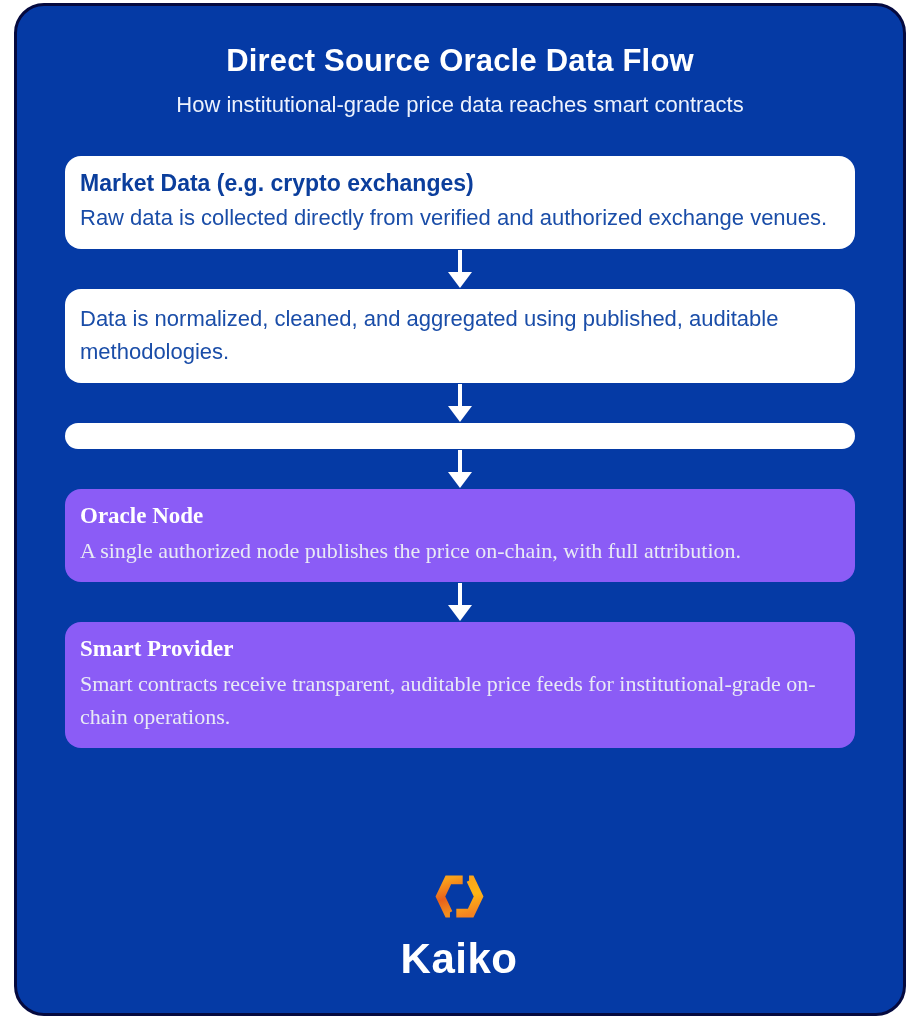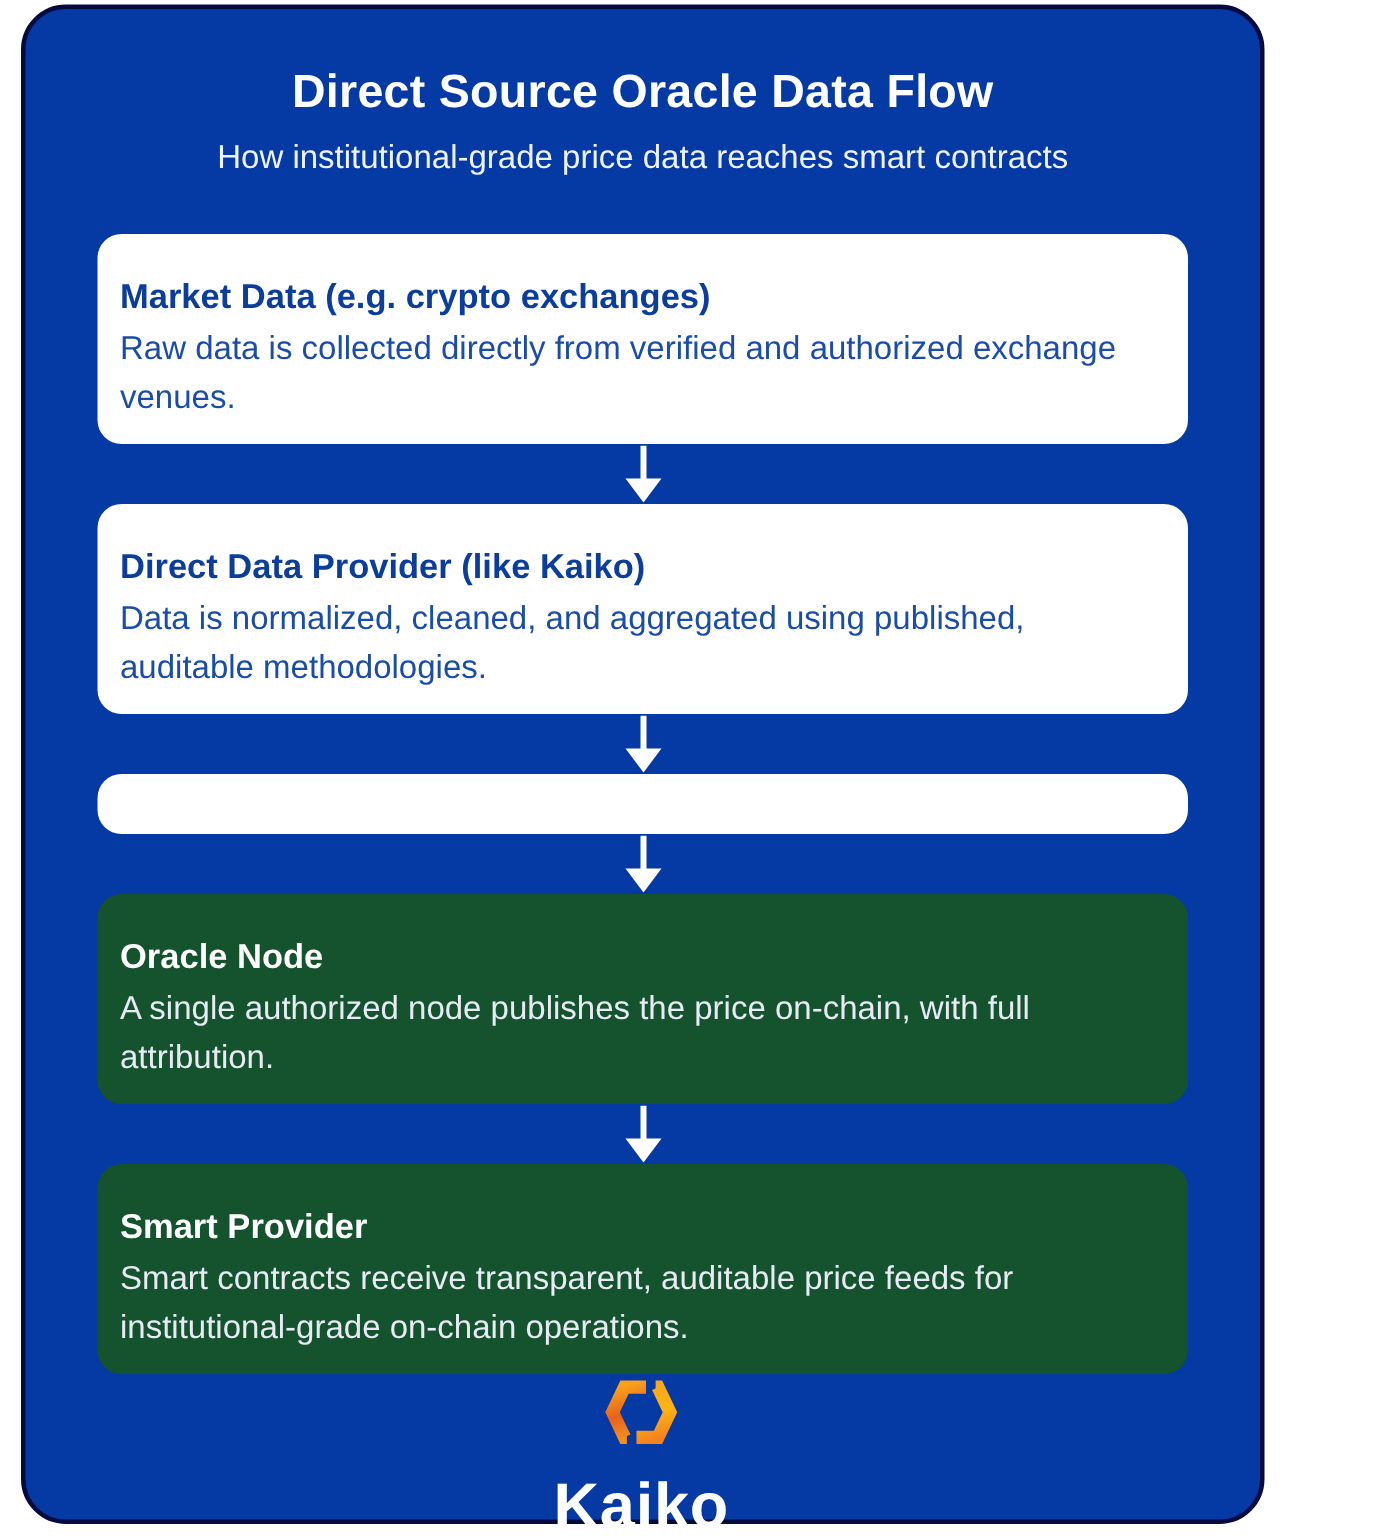--- a/index.html
+++ b/index.html
@@ -7,21 +7,21 @@
     padding: 0;
     width: 920px;
     height: 1024px;
     background: #FFFFFF;
     font-family: "Liberation Sans", sans-serif;
     overflow: hidden;
   }
   .card {
     box-sizing: border-box;
     margin: 3px 16px 8px 14px;
-    width: 829px;
+    width: 892px;
     height: 1013px;
     background: #053AA5;
     border: 3px solid #050A3F;
     border-radius: 30px;
     padding: 24px 48px 16px 48px;
     display: flex;
     flex-direction: column;
   }
   .header h1 {
     margin: 12px 0 0 0;
@@ -37,24 +37,24 @@
     text-align: center;
     color: #EDF2FD;
     font-size: 22px;
     line-height: 30px;
     font-weight: 400;
   }
   .flow { margin-top: 36px; }
   .box {
     box-sizing: border-box;
     border-radius: 16px;
-    padding: 25px 14px 15px 15px;
+    padding: 11px 14px 15px 15px;
   }
   .box.light { background: #FFFFFF; }
-  .box.dark  { background: #14532d; }
+  .box.dark  { background: #8b5cf6; font-family: Liberation Serif, serif; }
   .box-title {
     margin: 0;
     font-size: 23px;
     line-height: 32px;
     font-weight: 700;
   }
   .box-body {
     margin: 2px 0 0 0;
     font-size: 22px;
     line-height: 33px;
@@ -105,21 +105,20 @@
     </section>
 
     <div class="arrow">
       <svg width="26" height="38" viewBox="0 0 26 38">
         <path d="M13 0 V24" stroke="#FFFFFF" stroke-width="4" fill="none"></path>
         <path d="M1 22 L25 22 L13 38 Z" fill="#FFFFFF"></path>
       </svg>
     </div>
 
     <section class="box light">
-      <h2 class="box-title">Direct Data Provider (like Kaiko)</h2>
       <p class="box-body">Data is normalized, cleaned, and aggregated using published, auditable methodologies.</p>
     </section>
 
     <div class="arrow">
       <svg width="26" height="38" viewBox="0 0 26 38">
         <path d="M13 0 V24" stroke="#FFFFFF" stroke-width="4" fill="none"></path>
         <path d="M1 22 L25 22 L13 38 Z" fill="#FFFFFF"></path>
       </svg>
     </div>
 

